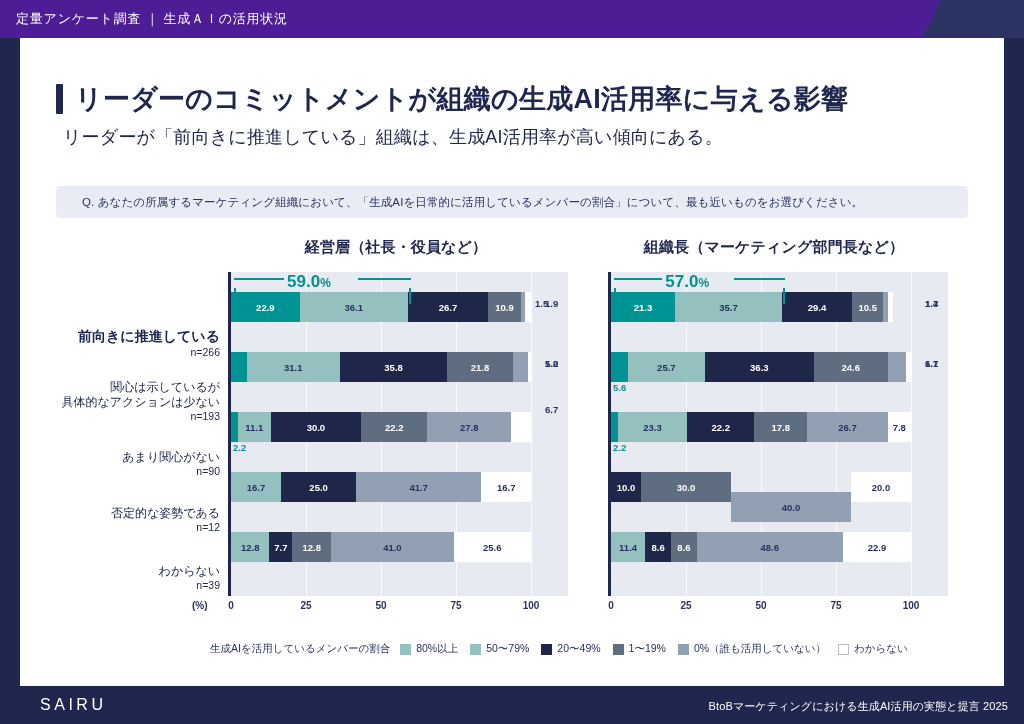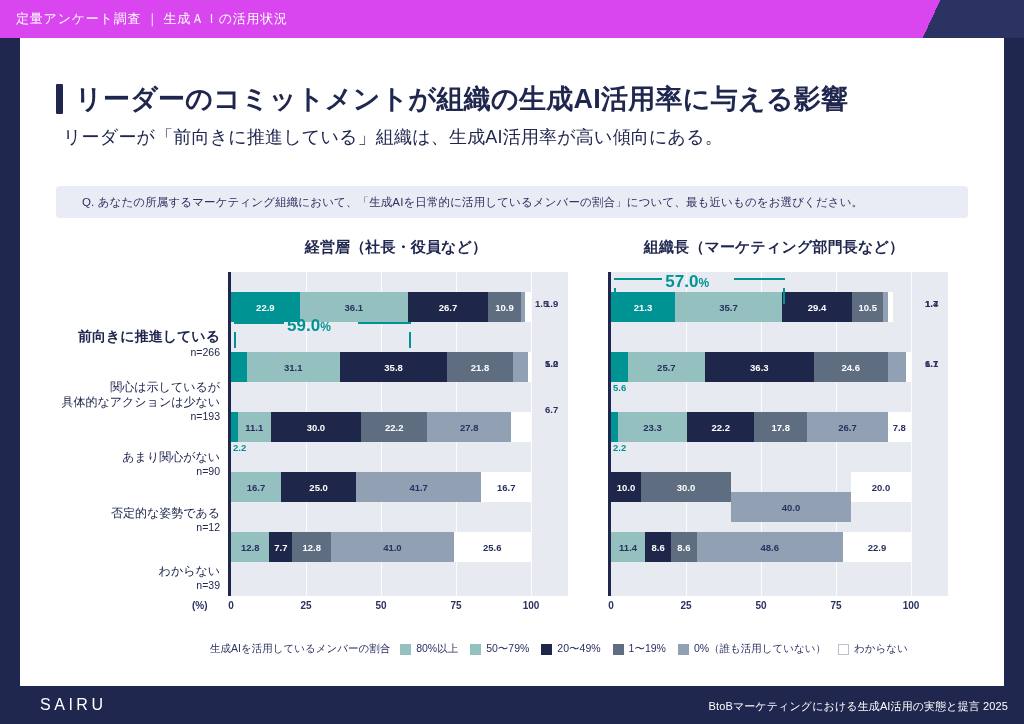--- a/index.html
+++ b/index.html
@@ -6,21 +6,21 @@
   body{
     width:1024px;height:724px;
     background:#20274f;
     font-family:"Liberation Sans","DejaVu Sans",sans-serif;
     color:#2a3060;
     overflow:hidden;
   }
   .slide{position:relative;width:1024px;height:724px;}
 
   
-  .topbar{position:absolute;left:0;top:0;width:1024px;height:38px;background:#d946ef;}
+  .topbar{position:absolute;left:0;top:0;width:1024px;height:38px;background:#4c1d95;}
   .topbar .eyebrow{
     position:absolute;left:16px;top:10px;
     font-size:13px;color:#ffffff;letter-spacing:.06em;font-weight:400;
   }
   .topcorner{
     position:absolute;right:0;top:0;width:170px;height:38px;
     background:linear-gradient(115deg,rgba(255,255,255,0) 46%,#2b3363 46%);
   }
 
   
@@ -242,21 +242,21 @@
         </div>
         <div class="rowslot" style="top: 244px;">
           <div class="bar">
             <div class="seg c50" style="width: 38.4px;">12.8</div>
             <div class="seg c20" style="width: 23.1px;">7.7</div>
             <div class="seg c1" style="width: 38.4px;">12.8</div>
             <div class="seg c0" style="width: 123px;">41.0</div>
             <div class="seg cna" style="width: 76.8px;">25.6</div>
           </div>
         </div>
-        <div class="bracket" style="width: 177px; margin-top: 44px;">
+        <div class="bracket" style="width: 177px;">
           <div class="bl"></div>
           <div class="br" style="left:175px"></div>
           <div class="bt1" style="left:0;width:49.56px"></div>
           <div class="bt2" style="left:123.89999999999999px;width:53.1px"></div>
           <div class="blabel" style="left: 53.1px;">59.0<span class="pct">%</span></div>
         </div>
       </div>
     <div class="chart right" id="chart1">
       <div class="axisline"></div>
     <div class="gridline" style="left: 78px;"></div>

